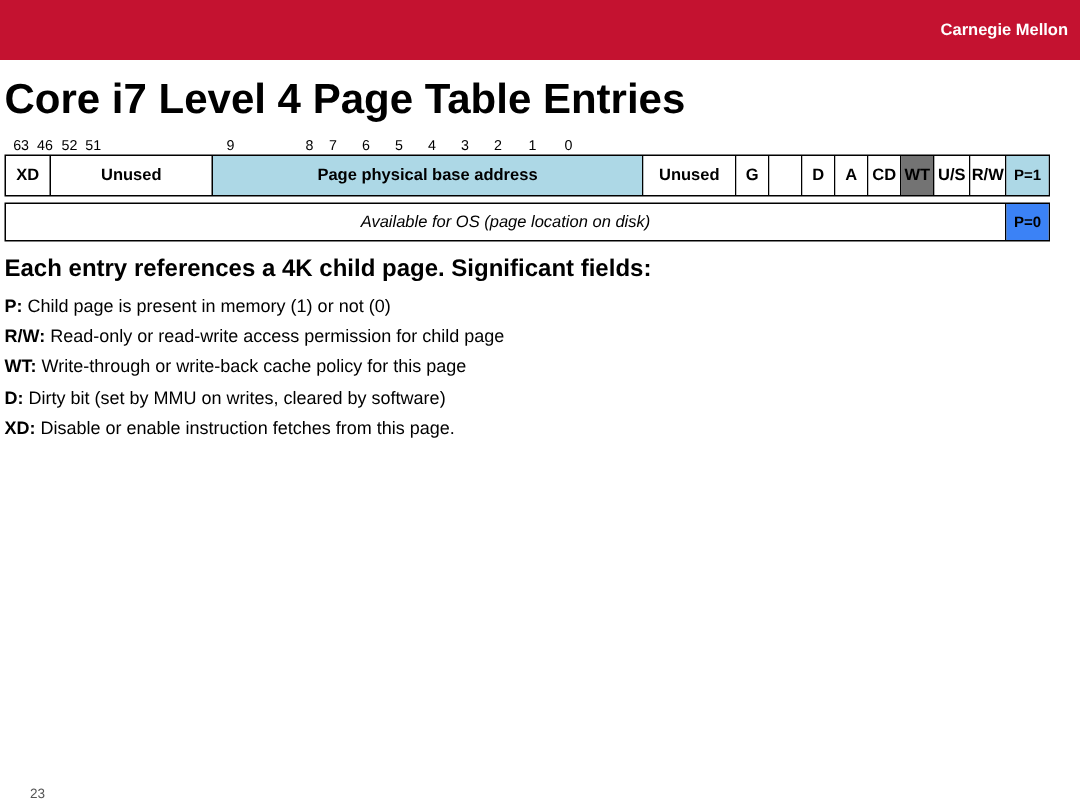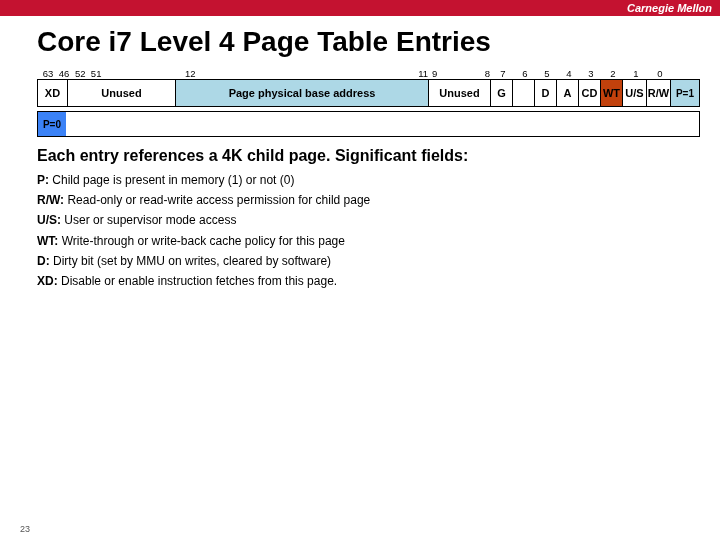--- a/index.html
+++ b/index.html
@@ -9,27 +9,26 @@
       background: #fff;
       font-family: Arial, sans-serif;
       font-size: 13px;
       overflow: hidden;
       position: relative;
     }
     .top-bar {
       background: #c41230;
       color: #fff;
       text-align: right;
-      padding: 2px 8px;
+      padding: 14px 8px;
       font-size: 11px;
       font-weight: bold;
-      font-style: italic;
     }
     .content {
-      padding: 10px 20px 8px 37px;
+      padding: 10px 20px 8px 3px;
     }
     .page-title {
       font-size: 28px;
       font-weight: bold;
       margin-bottom: 10px;
       color: #000;
     }
     
     .table-row {
       display: flex;
@@ -48,21 +47,21 @@
     .cell:last-child { border-right: none; }
     .cell-xd { width: 30px; background: #fff; }
     .cell-unused1 { width: 108px; background: #fff; }
     .cell-ppba { flex: 1; background: #add8e6; }
     .cell-unused2 { width: 62px; background: #fff; }
     .cell-g { width: 22px; background: #fff; }
     .cell-empty1 { width: 22px; background: #fff; }
     .cell-d { width: 22px; background: #fff; }
     .cell-a { width: 22px; background: #fff; }
     .cell-cd { width: 22px; background: #fff; }
-    .cell-wt { width: 22px; background: #c2410c; }
+    .cell-wt { width: 22px; background: #737373; }
     .cell-us { width: 24px; background: #fff; }
     .cell-rw { width: 24px; background: #fff; }
     .cell-p1 { width: 28px; background: #add8e6; font-size: 10px; text-align: center; }
 
     
     .avail-row {
       display: flex;
       margin-top: 4px;
       height: 26px;
       border: 1px solid #000;
@@ -143,24 +142,20 @@
 
   <div class="page-title">Core i7 Level 4 Page Table Entries</div>
 
   <div class="labels-container">
     <div class="lbl lbl-63-62">
       <span>63</span>&nbsp;&nbsp;<span>46</span>
     </div>
     <div class="lbl lbl-52-51">
       <span>52</span>&nbsp;&nbsp;<span>51</span>
     </div>
-    <div class="lbl lbl-12-11">
-      <span>12</span>
-        <span>11</span>
-    </div>
     <div class="lbl lbl-9-8">
       <span>9</span>
         <span>8</span>
     </div>
     <div class="lbl lbl-7"><span>7</span></div>
     <div class="lbl lbl-6"><span>6</span></div>
     <div class="lbl lbl-5"><span>5</span></div>
     <div class="lbl lbl-4"><span>4</span></div>
     <div class="lbl lbl-3"><span>3</span></div>
     <div class="lbl lbl-2"><span>2</span></div>
@@ -179,29 +174,29 @@
     <div class="cell cell-d">D</div>
     <div class="cell cell-a">A</div>
     <div class="cell cell-cd">CD</div>
     <div class="cell cell-wt">WT</div>
     <div class="cell cell-us">U/S</div>
     <div class="cell cell-rw">R/W</div>
     <div class="cell cell-p1">P=1</div>
   </div>
 
   <div class="avail-row">
+    <div class="avail-main">Available for OS (page location on disk)</div>
     <div class="avail-p0">P=0</div>
   </div>
 
   <div class="section-title">Each entry references a 4K child page. Significant fields:</div>
 
   <ul class="description-list">
   <li><span class="key">P:</span><span> Child page is present in memory (1) or not (0)</span></li>
       <li><span class="key">R/W:</span><span> Read-only or read-write access permission for child page</span></li>
-      <li><span class="key">U/S:</span><span> User or supervisor mode access</span></li>
       <li><span class="key">WT:</span><span> Write-through or write-back cache policy for this page</span></li>
       <li><span class="key">D:</span><span> Dirty bit (set by MMU on writes, cleared by software)</span></li>
       <li><span class="key">XD:</span><span> Disable or enable instruction fetches from this page.</span></li>
     </ul>
 </div>
 
 <div class="footer">
   <span>23</span>
 </div>
 

